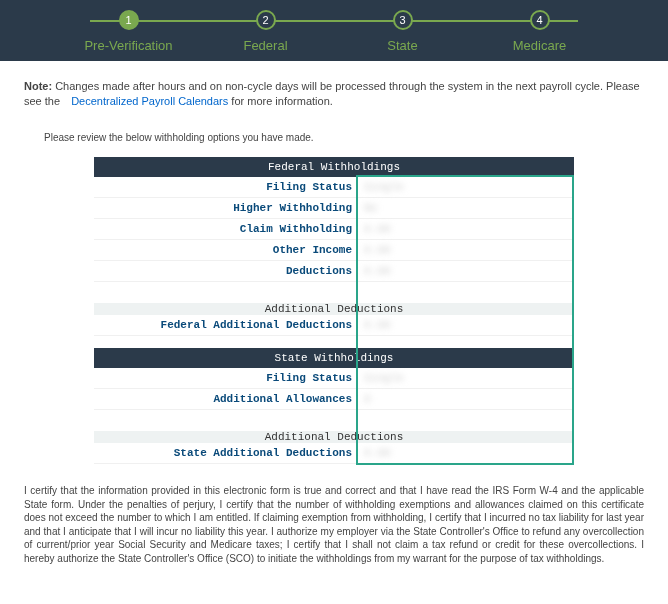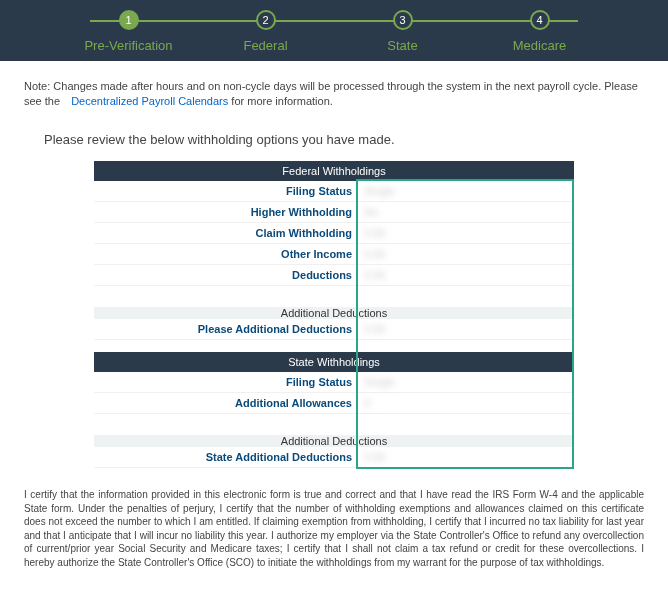--- a/index.html
+++ b/index.html
@@ -58,32 +58,33 @@
     color: #7aa84f;
   }
   .content {
     padding: 18px 24px 16px 24px;
   }
   .note-line {
     font-size: 11px;
     color: #444;
     line-height: 1.4;
   }
-  .note-line b { font-weight: normal; }
+  .note-line b { font-weight: bold; }
   .link { color: #0066cc; text-decoration: none; cursor: pointer; margin-left: 8px; }
   .review-line {
     margin-top: 22px;
-    font-size: 13px;
+    font-size: 10px;
     color: #444;
     padding-left: 20px;
   }
   .tables-wrap {
     margin: 14px auto 16px auto;
     width: 480px;
     position: relative;
+    font-family: Liberation Mono, monospace;
   }
   .highlight-box {
     position: absolute;
     border: 2px solid #2aa58a;
     top: 18px;
     right: 0;
     width: 218px;
     height: 290px;
     pointer-events: none;
   }
@@ -187,21 +188,21 @@
             <td>Deductions</td>
             <td>0.00</td>
           </tr>
       <tr class="spacer">
             <td colspan="2"></td>
           </tr>
       <tr class="sub-row">
             <td colspan="2">Additional Deductions</td>
           </tr>
       <tr class="data-row">
-            <td>Please Additional Deductions</td>
+            <td>Federal Additional Deductions</td>
             <td>0.00</td>
           </tr>
       <tr class="gap">
             <td colspan="2"></td>
           </tr>
       <tr class="header-row">
             <td colspan="2">State Withholdings</td>
           </tr>
       <tr class="data-row">
             <td>Filing Status</td>

